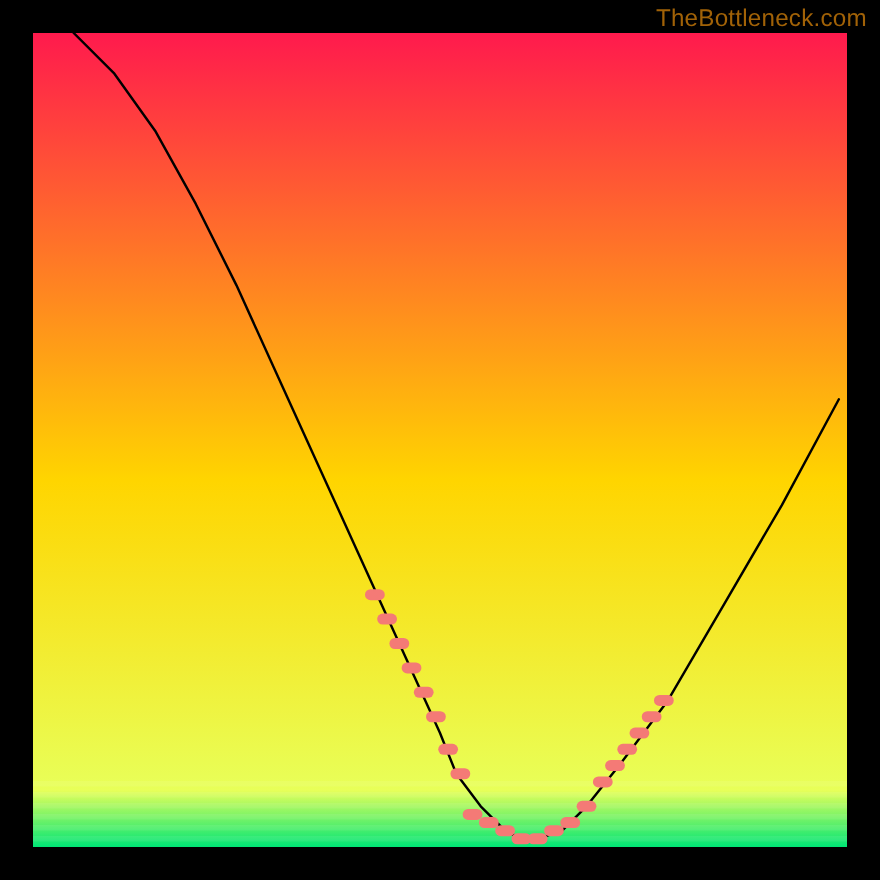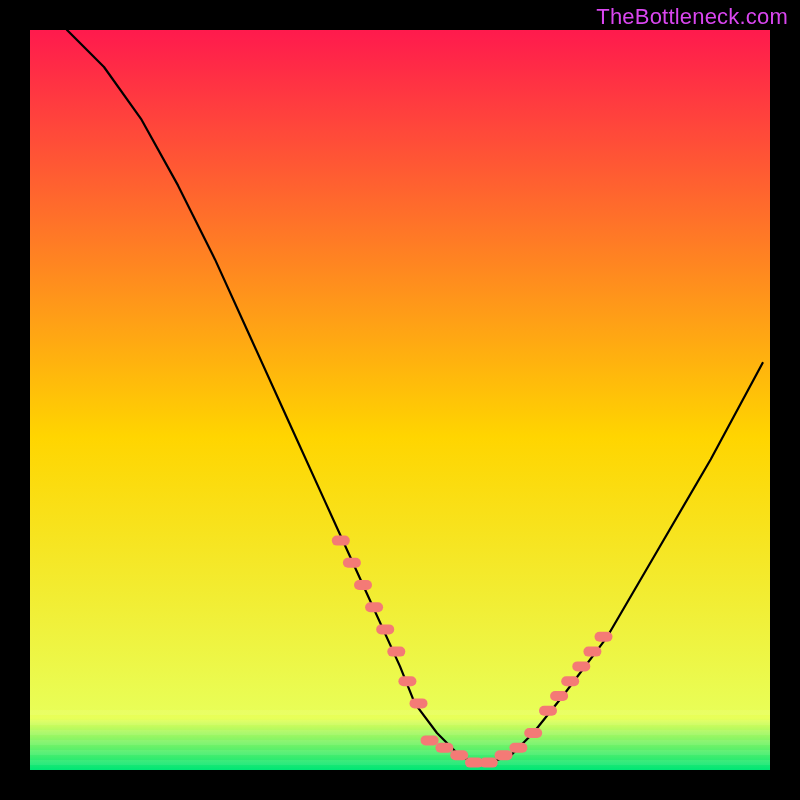--- a/index.html
+++ b/index.html
@@ -14,21 +14,21 @@
   .frame {
     position: relative;
     width: 800px;
     height: 800px;
     background: #000;
   }
   .watermark {
     position: absolute;
     top: 4px;
     right: 12px;
-    color: #d946ef;
+    color: #a16207;
     font-size: 22px;
     font-weight: 500;
     letter-spacing: 0.2px;
     user-select: none;
   }
   .plot-wrap {
     position: absolute;
     left: 30px;
     top: 30px;
     width: 740px;

